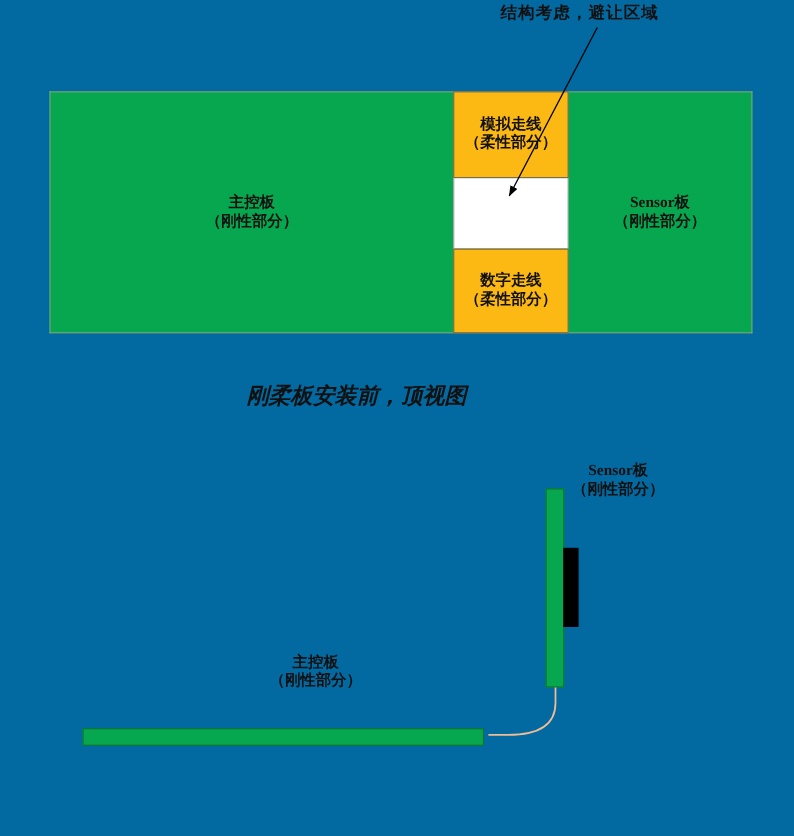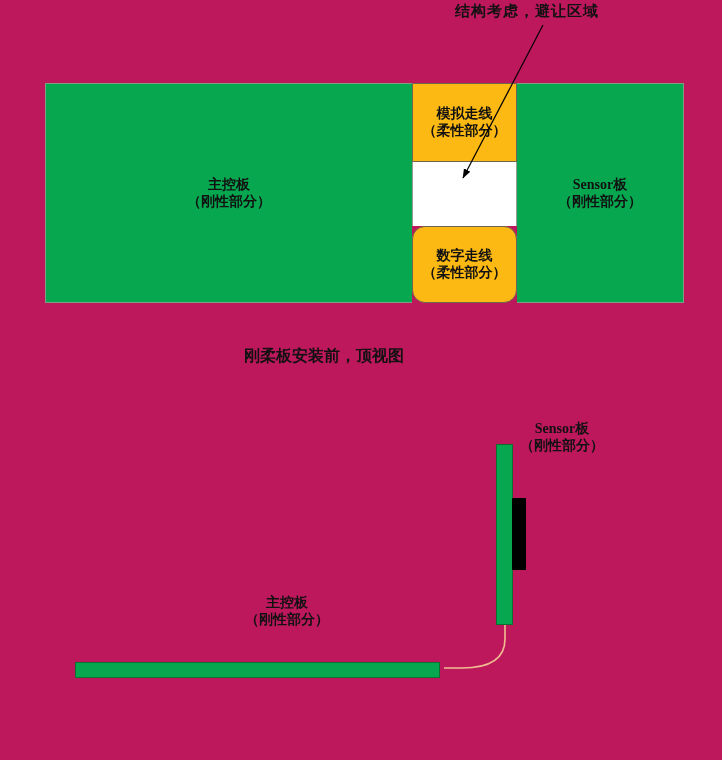--- a/index.html
+++ b/index.html
@@ -1,17 +1,17 @@
 <!DOCTYPE html>
 <html style="--board-green: #07a750; --bar-border-green: #0d7031; --flex-orange: #fcb813; --component-black: #000000; --flex-cable-peach: #f0bd92; --watermark-gray: #e9e7e5;"><head>
 <meta charset="utf-8">
 <style>
   html,body{margin:0;padding:0;background:#ffffff;}
   #app{
-    position:relative;width:722px;height:760px;background:#be185d;overflow:hidden;
+    position:relative;width:722px;height:760px;background:#0369a1;overflow:hidden;
     font-family:"Liberation Serif","DejaVu Serif",serif;color:#111;
     -webkit-font-smoothing:antialiased;
   }
   *{box-sizing:border-box;}
 
   
   .annotation{
     position:absolute;left:427px;top:2px;width:200px;text-align:center;
     font-size:15px;font-weight:bold;letter-spacing:1px;white-space:nowrap;
   }
@@ -26,27 +26,27 @@
   }
   .main-region{width:367px;border-right:none;}
   .sensor-region{width:167px;flex:1;border-left:none;}
   .mid-col{width:105px;display:flex;flex-direction:column;}
   .flex-box{
     background:var(--flex-orange,#fcb813);
     border:1px solid #6f6650;
     display:flex;align-items:center;justify-content:center;
   }
   .analog-box{height:86px;}
-  .digital-box{height:84px;border-radius:13px;}
+  .digital-box{height:84px;}
   .gap-box{height:70px;background:#fff;border-left:1px solid #9a9a9a;border-right:1px solid #9a9a9a;}
   .board-label{text-align:center;font-size:14px;font-weight:bold;line-height:17px;}
   .board-label span{display:block;white-space:nowrap;}
 
   
-  .caption{position:absolute;font-size:16px;font-weight:bold;text-align:center;white-space:nowrap;}
+  .caption{position:absolute;font-size:20px;font-weight:bold;text-align:center;white-space:nowrap;font-style:italic;}
   .caption-top{left:124px;top:346px;width:400px;}
   .caption-bottom{left:160px;top:723px;width:400px;}
   .watermark{
     position:absolute;left:150px;top:358px;width:400px;text-align:center;
     font-family:"DejaVu Sans",sans-serif;font-style:italic;font-size:30px;
     color:var(--watermark-gray,#e9e7e5);letter-spacing:2px;white-space:nowrap;z-index:1;
   }
 
   
   .side-label{position:absolute;text-align:center;font-size:14px;font-weight:bold;line-height:17px;}

